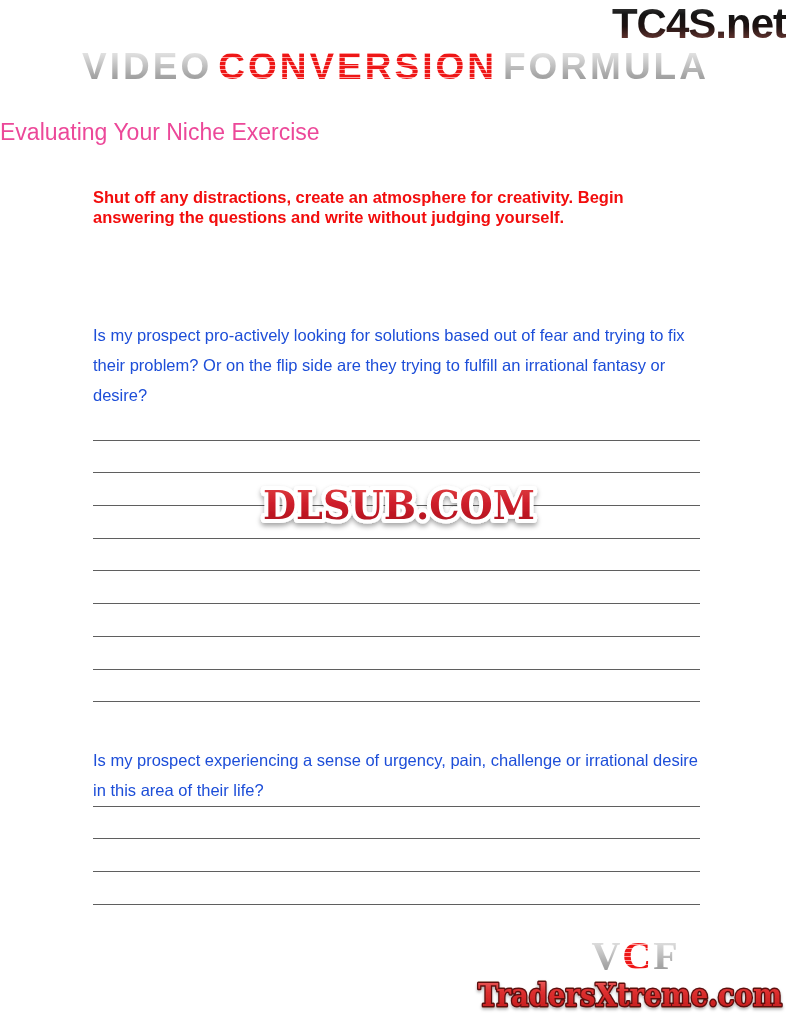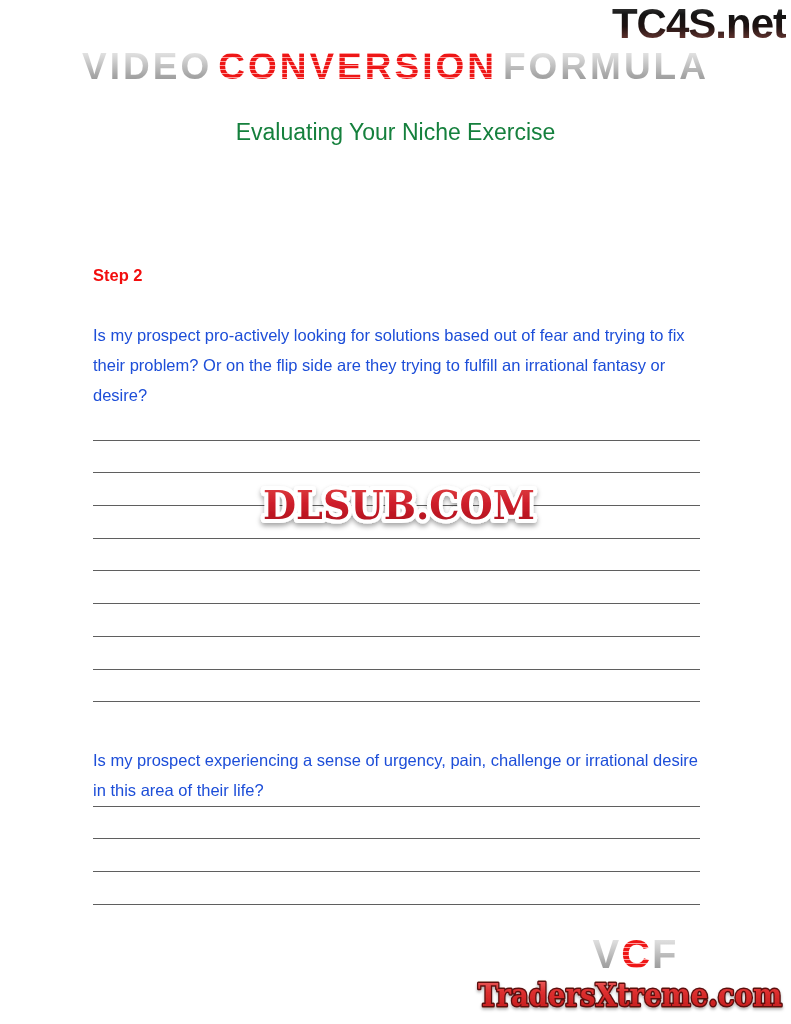--- a/index.html
+++ b/index.html
@@ -58,24 +58,24 @@
     margin: 0 6px;
     text-align: center;
   }
 
   
   .doc-title {
     position: absolute;
     top: 119px;
     left: 0;
     width: 100%;
-    text-align: center;
+    text-align: left;
     font-size: 23px;
     font-weight: 500;
-    color: #15803d;
+    color: #ec4899;
     letter-spacing: 0px;
   }
 
   
   .step-block {
     position: absolute;
     left: 93px;
     width: 612px;
     color: #f20d0d;
     font-size: 16.5px;
@@ -123,21 +123,21 @@
   
   .footer-vcf {
     position: absolute;
     top: 932px;
     left: 585px;
     width: 100px;
     text-align: center;
     font-size: 40px;
     font-weight: bold;
     letter-spacing: 1px;
-    font-family: Liberation Sans, sans-serif;
+    font-family: Liberation Serif, serif;
   }
   .footer-site {
     position: absolute;
     top: 971px;
     left: 470px;
     width: 321px;
     height: 48px;
   }
 </style>
 </head>
@@ -147,24 +147,24 @@
 
   <div class="tc4s-logo">TC4S.net</div>
 
   <div class="vcf-wordmark">
     <span class="metal-text">VIDEO</span><span class="red-striped-text">CONVERSION</span><span class="metal-text">FORMULA</span>
   </div>
 
   <div class="doc-title">Evaluating Your Niche Exercise</div>
 
   <div class="step-block step-1">
+    <div>Shut off any distractions, create an atmosphere for creativity. Begin answering the questions and write without judging yourself.</div>
   </div>
 
   <div class="step-block step-2">
-    <div>Step 2</div>
   </div>
 
   <div class="question question-1">Is my prospect pro-actively looking for solutions based out of fear and trying to fix their problem? Or on the flip side are they trying to fulfill an irrational fantasy or desire?</div>
 
   <div class="answer-lines answer-lines-1">
       <div class="answer-line"></div>
       <div class="answer-line"></div>
       <div class="answer-line"></div>
       <div class="answer-line"></div>
       <div class="answer-line"></div>

